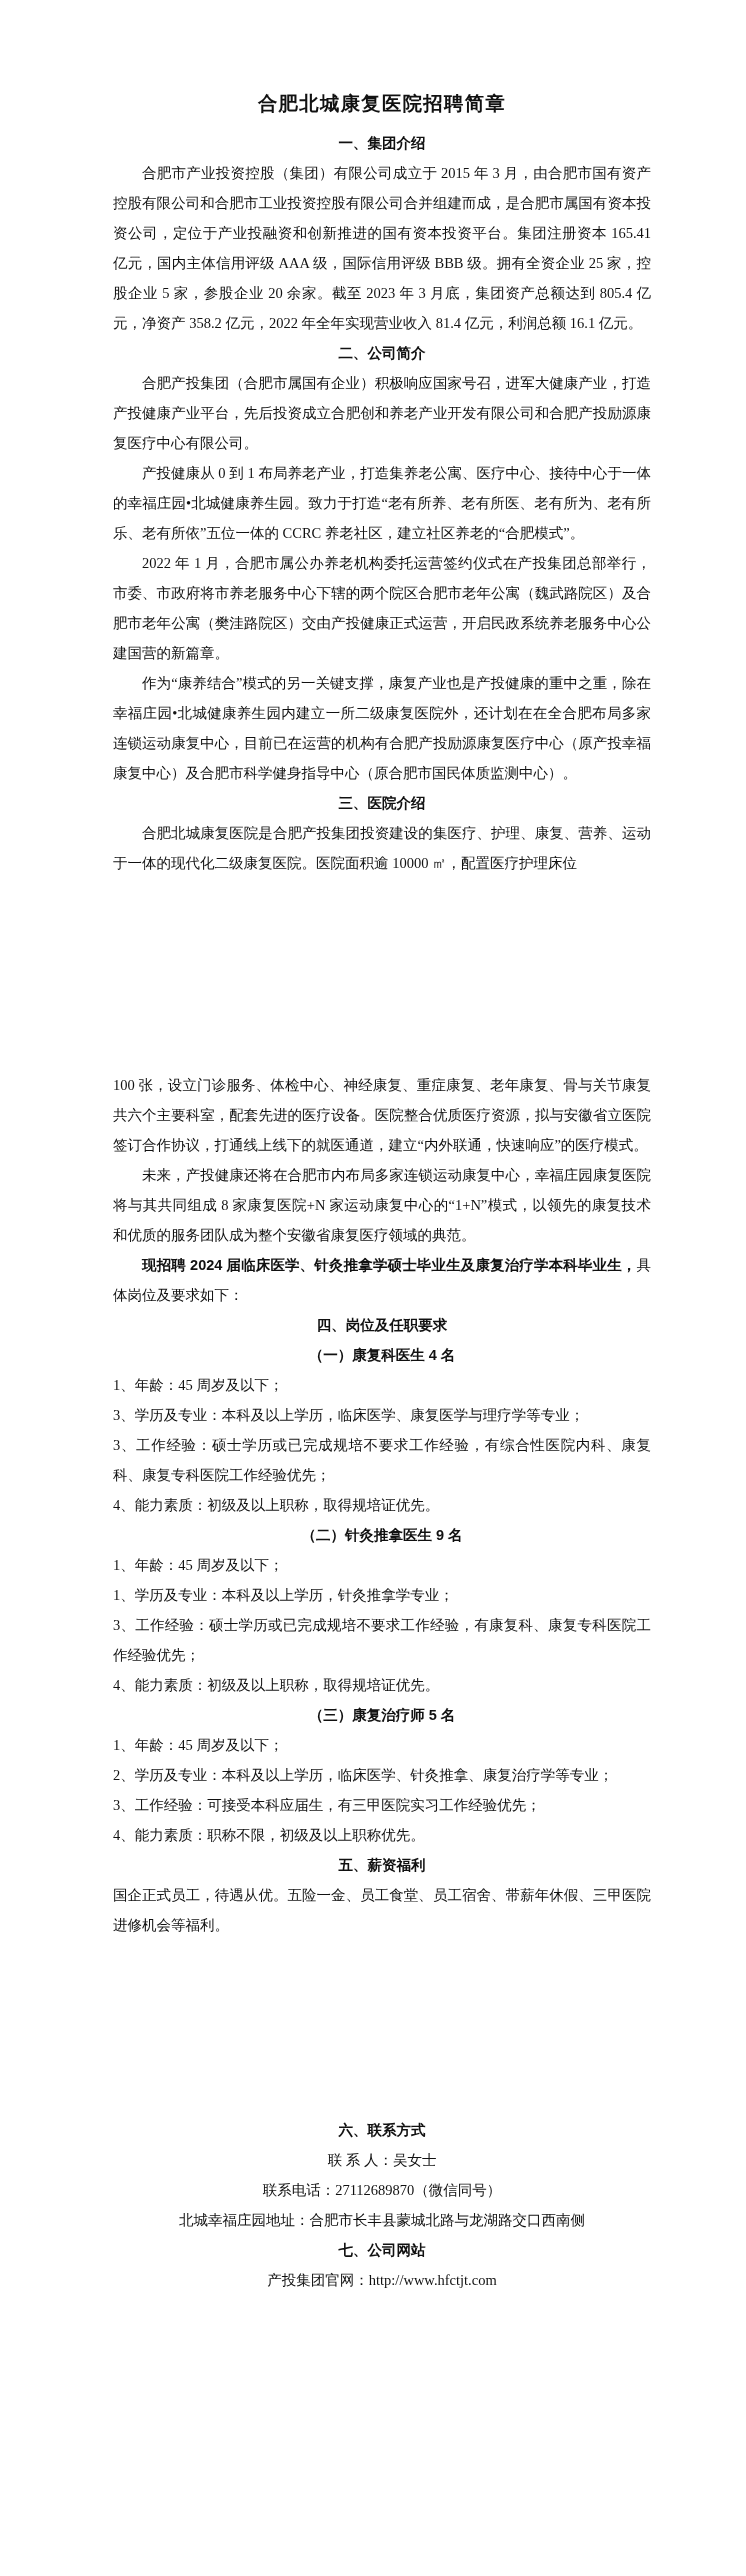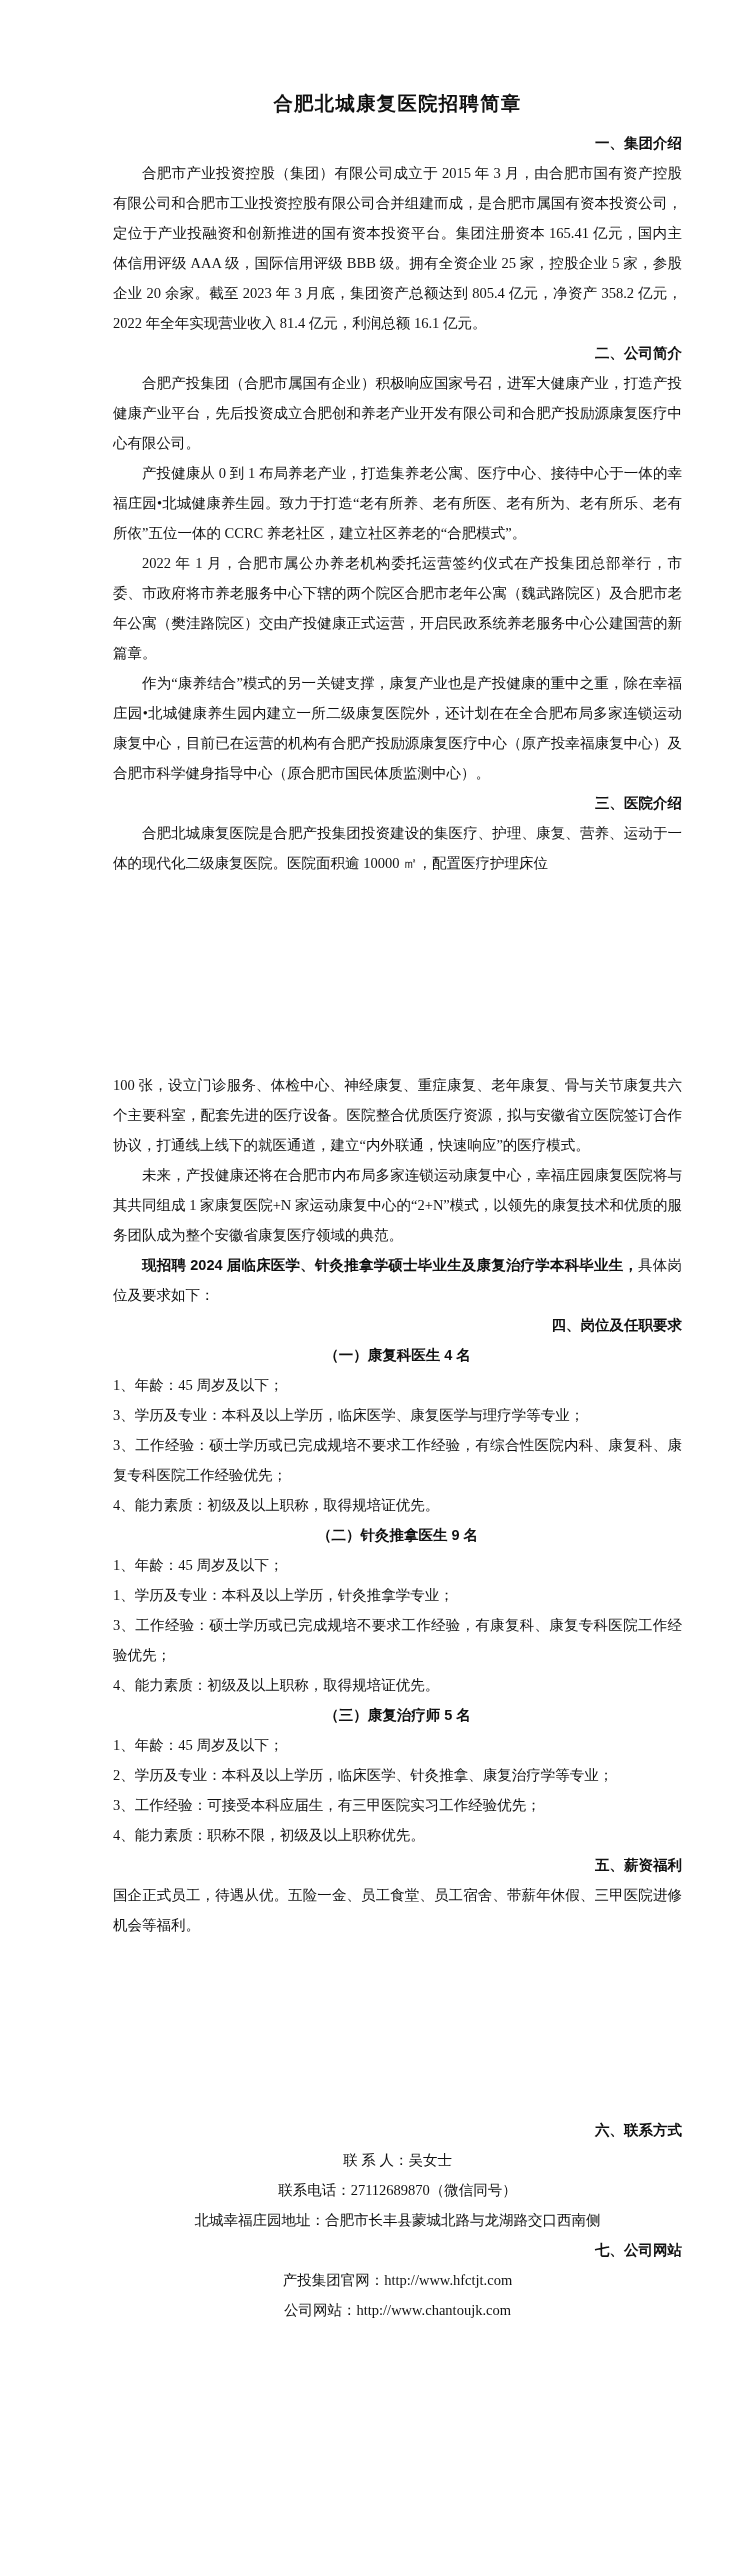--- a/index.html
+++ b/index.html
@@ -11,21 +11,21 @@
     width: 746px;
     height: 2576px;
     overflow: hidden;
     color: #111111;
     font-family: "Liberation Serif", "DejaVu Serif", serif;
   }
   .page {
     box-sizing: border-box;
     width: 746px;
     min-height: 2576px;
-    padding: 88px 64px 0 113px;
+    padding: 88px 95px 0 113px;
     background: #ffffff;
   }
   .doc-title {
     font-size: 19.3px;
     line-height: 32px;
     font-weight: bold;
     text-align: center;
     font-family: "Liberation Sans", "DejaVu Sans", sans-serif;
     margin-bottom: 8.3px;
     letter-spacing: 1.4px;
@@ -33,21 +33,21 @@
   .blk {
     font-size: 14.5px;
     line-height: 30px;
     text-align: justify;
     margin: 0;
   }
   
   .blk.h {
     font-weight: bold;
     font-family: "Liberation Sans", "DejaVu Sans", sans-serif;
-    text-align: right;
+    text-align: center;
   }
   
   .blk.sub {
     font-weight: bold;
     font-family: "Liberation Sans", "DejaVu Sans", sans-serif;
     text-align: center;
   }
   
   .blk.p { text-indent: 2em; }
   
@@ -75,21 +75,21 @@
       <div class="blk p">合肥市产业投资控股（集团）有限公司成立于 2015 年 3 月，由合肥市国有资产控股有限公司和合肥市工业投资控股有限公司合并组建而成，是合肥市属国有资本投资公司，定位于产业投融资和创新推进的国有资本投资平台。集团注册资本 165.41 亿元，国内主体信用评级 AAA 级，国际信用评级 BBB 级。拥有全资企业 25 家，控股企业 5 家，参股企业 20 余家。截至 2023 年 3 月底，集团资产总额达到 805.4 亿元，净资产 358.2 亿元，2022 年全年实现营业收入 81.4 亿元，利润总额 16.1 亿元。</div>
       <div class="blk h">二、公司简介</div>
       <div class="blk p">合肥产投集团（合肥市属国有企业）积极响应国家号召，进军大健康产业，打造产投健康产业平台，先后投资成立合肥创和养老产业开发有限公司和合肥产投励源康复医疗中心有限公司。</div>
       <div class="blk p">产投健康从 0 到 1 布局养老产业，打造集养老公寓、医疗中心、接待中心于一体的幸福庄园•北城健康养生园。致力于打造“老有所养、老有所医、老有所为、老有所乐、老有所依”五位一体的 CCRC 养老社区，建立社区养老的“合肥模式”。</div>
       <div class="blk p">2022 年 1 月，合肥市属公办养老机构委托运营签约仪式在产投集团总部举行，市委、市政府将市养老服务中心下辖的两个院区合肥市老年公寓（魏武路院区）及合肥市老年公寓（樊洼路院区）交由产投健康正式运营，开启民政系统养老服务中心公建国营的新篇章。</div>
       <div class="blk p">作为“康养结合”模式的另一关键支撑，康复产业也是产投健康的重中之重，除在幸福庄园•北城健康养生园内建立一所二级康复医院外，还计划在在全合肥布局多家连锁运动康复中心，目前已在运营的机构有合肥产投励源康复医疗中心（原产投幸福康复中心）及合肥市科学健身指导中心（原合肥市国民体质监测中心）。</div>
       <div class="blk h">三、医院介绍</div>
       <div class="blk p">合肥北城康复医院是合肥产投集团投资建设的集医疗、护理、康复、营养、运动于一体的现代化二级康复医院。医院面积逾 10000 ㎡，配置医疗护理床位</div>
       <div class="blk gap-a"></div>
       <div class="blk pn">100 张，设立门诊服务、体检中心、神经康复、重症康复、老年康复、骨与关节康复共六个主要科室，配套先进的医疗设备。医院整合优质医疗资源，拟与安徽省立医院签订合作协议，打通线上线下的就医通道，建立“内外联通，快速响应”的医疗模式。</div>
-      <div class="blk p">未来，产投健康还将在合肥市内布局多家连锁运动康复中心，幸福庄园康复医院将与其共同组成 1 家康复医院+N 家运动康复中心的“2+N”模式，以领先的康复技术和优质的服务团队成为整个安徽省康复医疗领域的典范。</div>
+      <div class="blk p">未来，产投健康还将在合肥市内布局多家连锁运动康复中心，幸福庄园康复医院将与其共同组成 8 家康复医院+N 家运动康复中心的“1+N”模式，以领先的康复技术和优质的服务团队成为整个安徽省康复医疗领域的典范。</div>
       <div class="blk p"><span class="bold-run">现招聘 2024 届临床医学、针灸推拿学硕士毕业生及康复治疗学本科毕业生，</span><span class="normal-run">具体岗位及要求如下：</span></div>
       <div class="blk h">四、岗位及任职要求</div>
       <div class="blk sub">（一）康复科医生 4 名</div>
       <div class="blk li">1、年龄：45 周岁及以下；</div>
       <div class="blk li">3、学历及专业：本科及以上学历，临床医学、康复医学与理疗学等专业；</div>
       <div class="blk li">3、工作经验：硕士学历或已完成规培不要求工作经验，有综合性医院内科、康复科、康复专科医院工作经验优先；</div>
       <div class="blk li">4、能力素质：初级及以上职称，取得规培证优先。</div>
       <div class="blk sub">（二）针灸推拿医生 9 名</div>
       <div class="blk li">1、年龄：45 周岁及以下；</div>
       <div class="blk li">1、学历及专业：本科及以上学历，针灸推拿学专业；</div>
@@ -102,16 +102,15 @@
       <div class="blk li">4、能力素质：职称不限，初级及以上职称优先。</div>
       <div class="blk h">五、薪资福利</div>
       <div class="blk pn">国企正式员工，待遇从优。五险一金、员工食堂、员工宿舍、带薪年休假、三甲医院进修机会等福利。</div>
       <div class="blk gap-b"></div>
       <div class="blk h">六、联系方式</div>
       <div class="blk cl">联 系 人：吴女士</div>
       <div class="blk cl">联系电话：27112689870（微信同号）</div>
       <div class="blk cl">北城幸福庄园地址：合肥市长丰县蒙城北路与龙湖路交口西南侧</div>
       <div class="blk h">七、公司网站</div>
       <div class="blk cl">产投集团官网：http://www.hfctjt.com</div>
-      <div class="blk cl">公司网站：http://www.chantoujk.com</div>
     </div>
 </div>
 
 
 </body></html>

